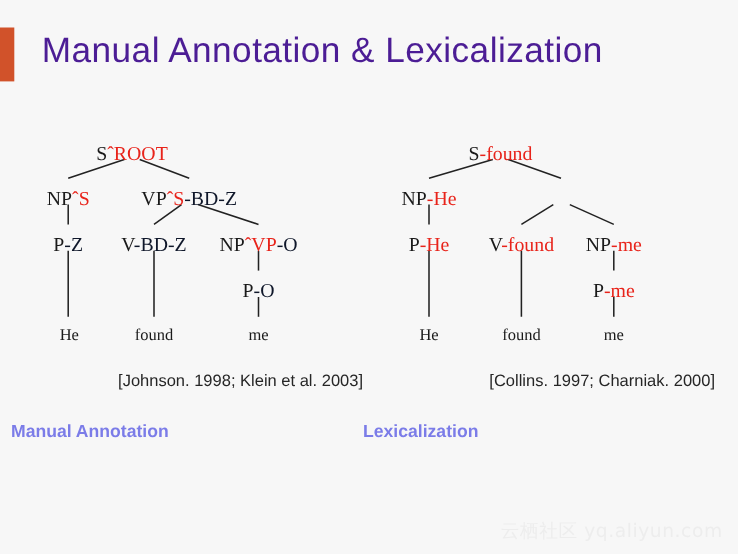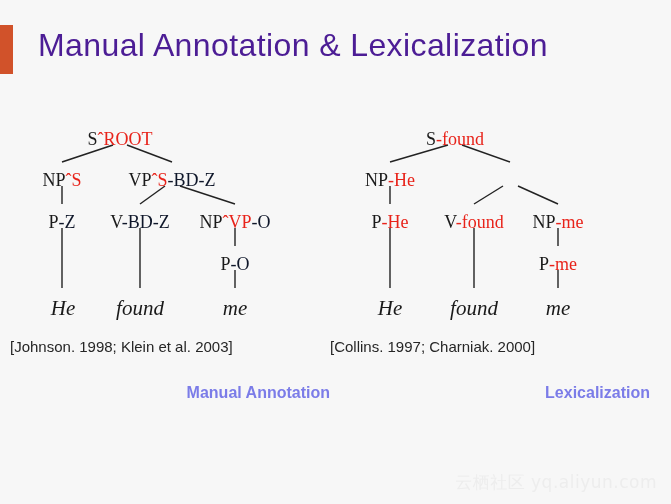--- a/index.html
+++ b/index.html
@@ -64,47 +64,46 @@
   .node {
     position: absolute;
     transform: translateX(-50%);
     white-space: nowrap;
     font-family: "Liberation Serif", serif;
     font-size: 18px;
     line-height: 1;
     color: #1a1a1a;
   }
   .node.leaf {
-    font-size: 21px;
+    font-size: 15px;
     color: #1a1a1a;
-    font-style: italic;
   }
   .red  { color: #e8231a; }
   .blue { color: #0f172a; text-align: right; }
   .blk  { color: #1a1a1a; }
 
   
   .citation {
     position: absolute;
     top: 338px;
     width: 320px;
-    text-align: left;
+    text-align: right;
     font-size: 15px;
     color: #262626;
     font-family: "Liberation Sans", sans-serif;
   }
   #citation-left  { left: 10px; }
   #citation-right { left: 330px; }
 
   
   .caption {
     position: absolute;
     top: 384px;
     width: 320px;
-    text-align: right;
+    text-align: left;
     font-size: 16px;
     font-weight: bold;
     color: #7b7ce8;
     font-family: "Liberation Sans", sans-serif;
   }
   #caption-left  { left: 10px; }
   #caption-right { left: 330px; }
 
   
   #watermark {

